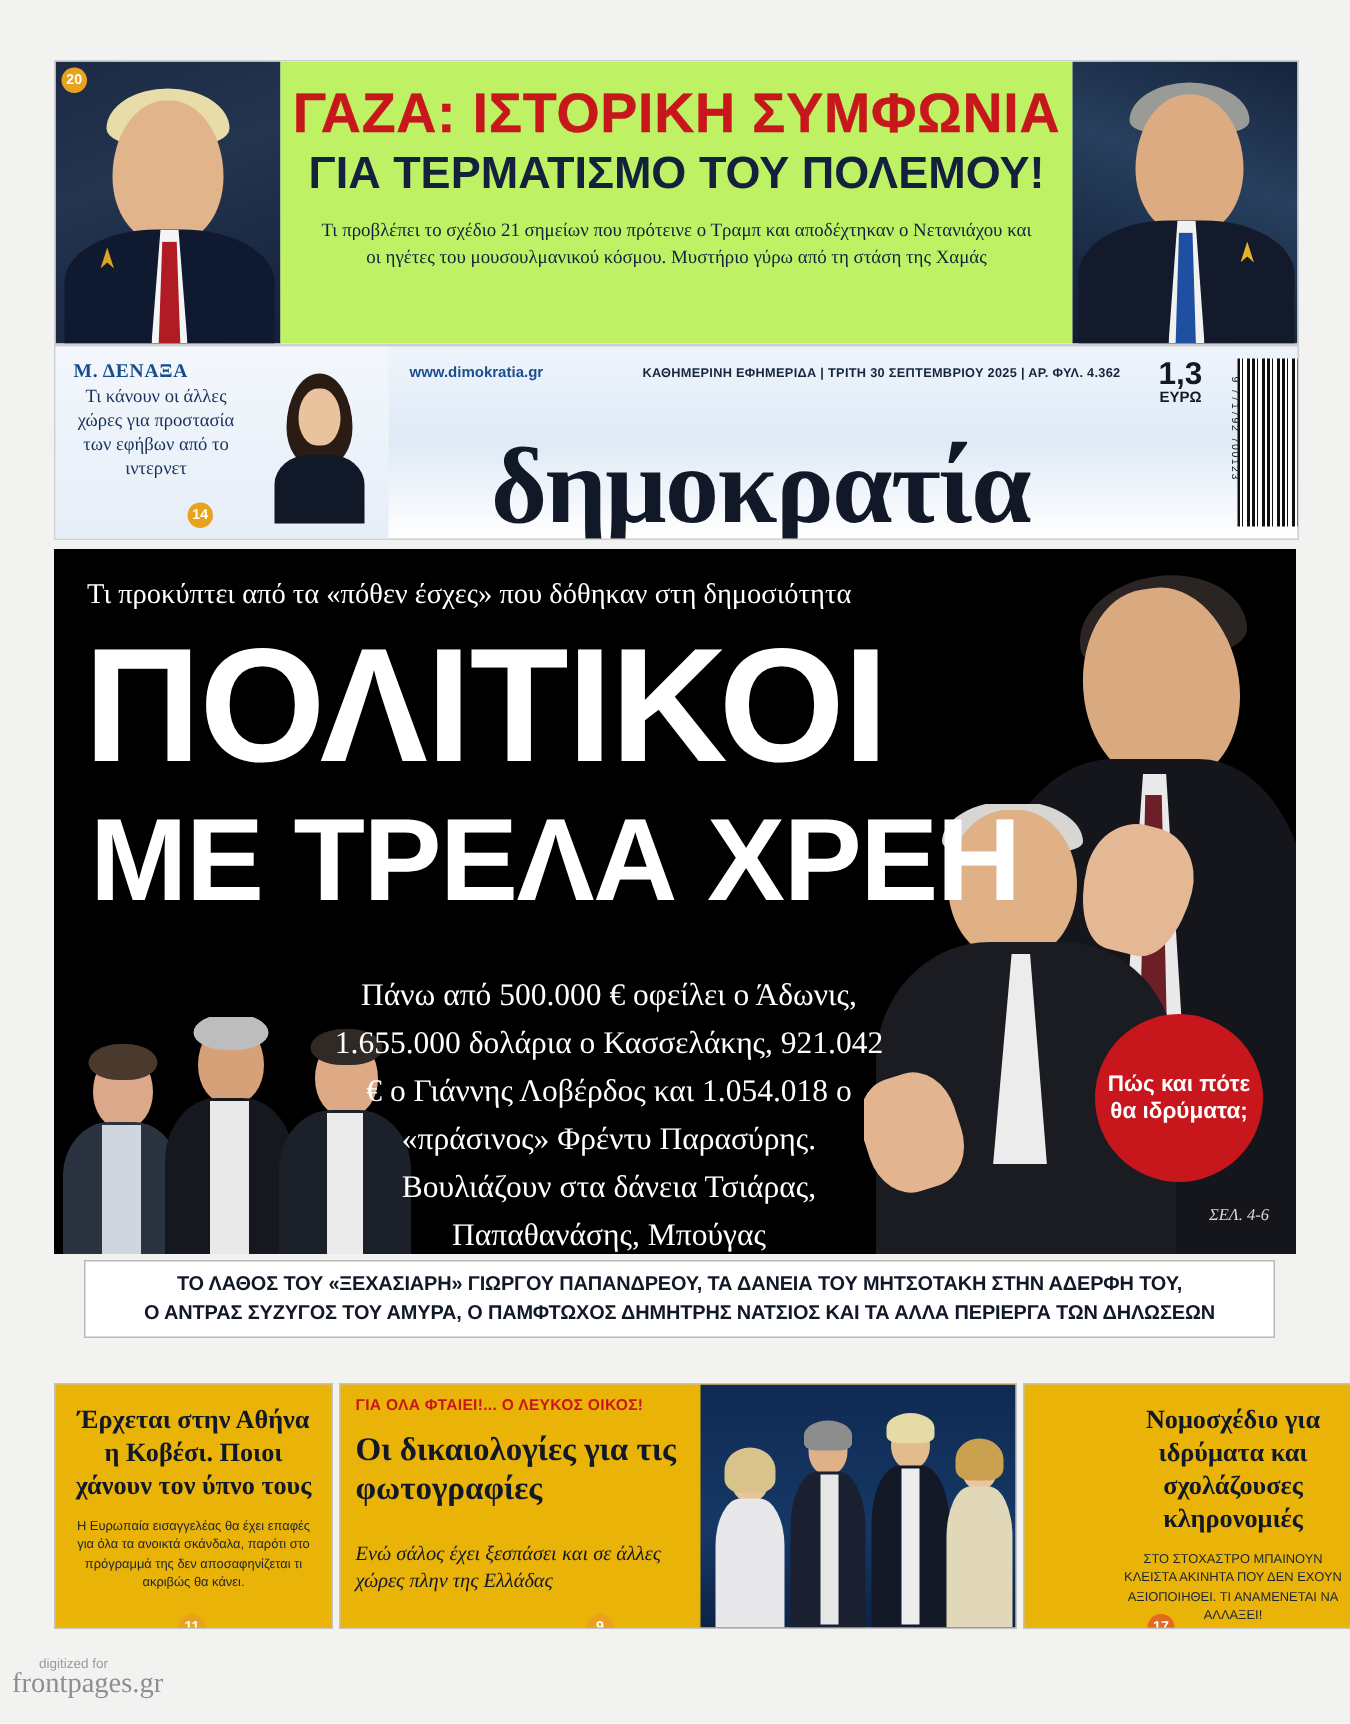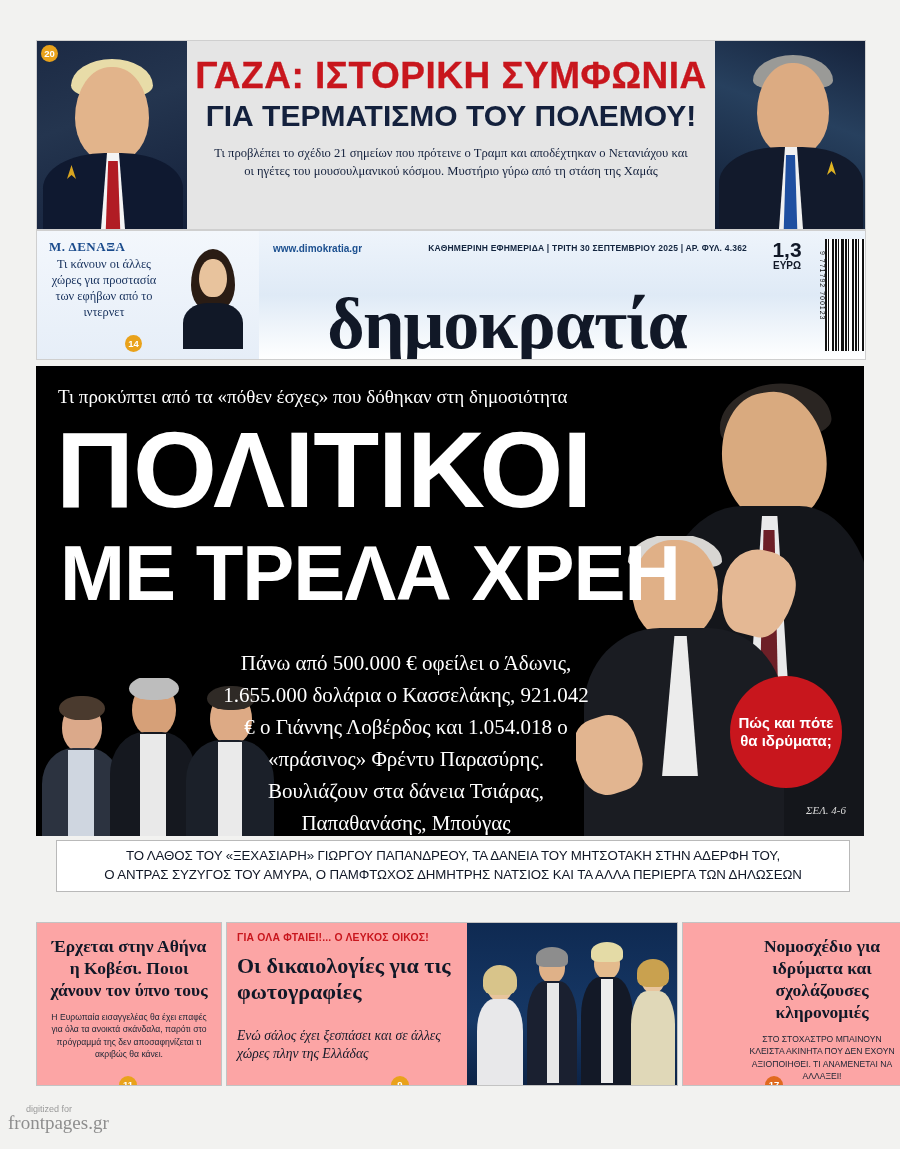--- a/index.html
+++ b/index.html
@@ -119,21 +119,21 @@
   .ribbon {
     position: absolute;
     width: 9px; height: 14px;
     background: #d9a520;
     clip-path: polygon(50% 0, 100% 100%, 50% 72%, 0 100%);
   }
   .tb-center {
     position: absolute;
     left: 150px; top: 0;
     width: 528px; height: 188px;
-    background: #e5e5e5;
+    background: #bef264;
     text-align: center;
   }
   .tb-head1 {
     margin-top: 16px;
     font-family: "Liberation Sans", sans-serif;
     font-weight: bold;
     font-size: 37px;
     letter-spacing: 0.5px;
     color: #c8161d;
     line-height: 1.04;
@@ -489,39 +489,39 @@
     left: 56px; top: 840px;
     width: 792px; height: 50px;
     background: #ffffff;
     border: 1px solid #b9b9b9;
     display: flex;
     align-items: center;
     justify-content: center;
   }
   .summary-text {
     font-family: "Liberation Sans", sans-serif;
-    font-weight: normal;
+    font-weight: bold;
     font-size: 13.3px;
     color: #111827;
     text-align: center;
     line-height: 1.42;
     letter-spacing: -0.1px;
   }
 
   
   .bottom-row {
     position: absolute;
     left: 36px; top: 922px;
     width: 828px; height: 162px;
   }
   .bx {
     position: absolute;
     top: 0;
     height: 162px;
-    background: #fca5a5;
+    background: #eab308;
     border: 1px solid #c3c3c3;
     overflow: hidden;
   }
   .bx-left { left: 0; width: 184px; }
   .bx-mid  { left: 190px; width: 450px; }
   .bx-right{ left: 646px; width: 182px; padding-left: 48px; }
   .bx-title {
     font-family: "Liberation Serif", serif;
     font-weight: bold;
     font-size: 17.5px;

